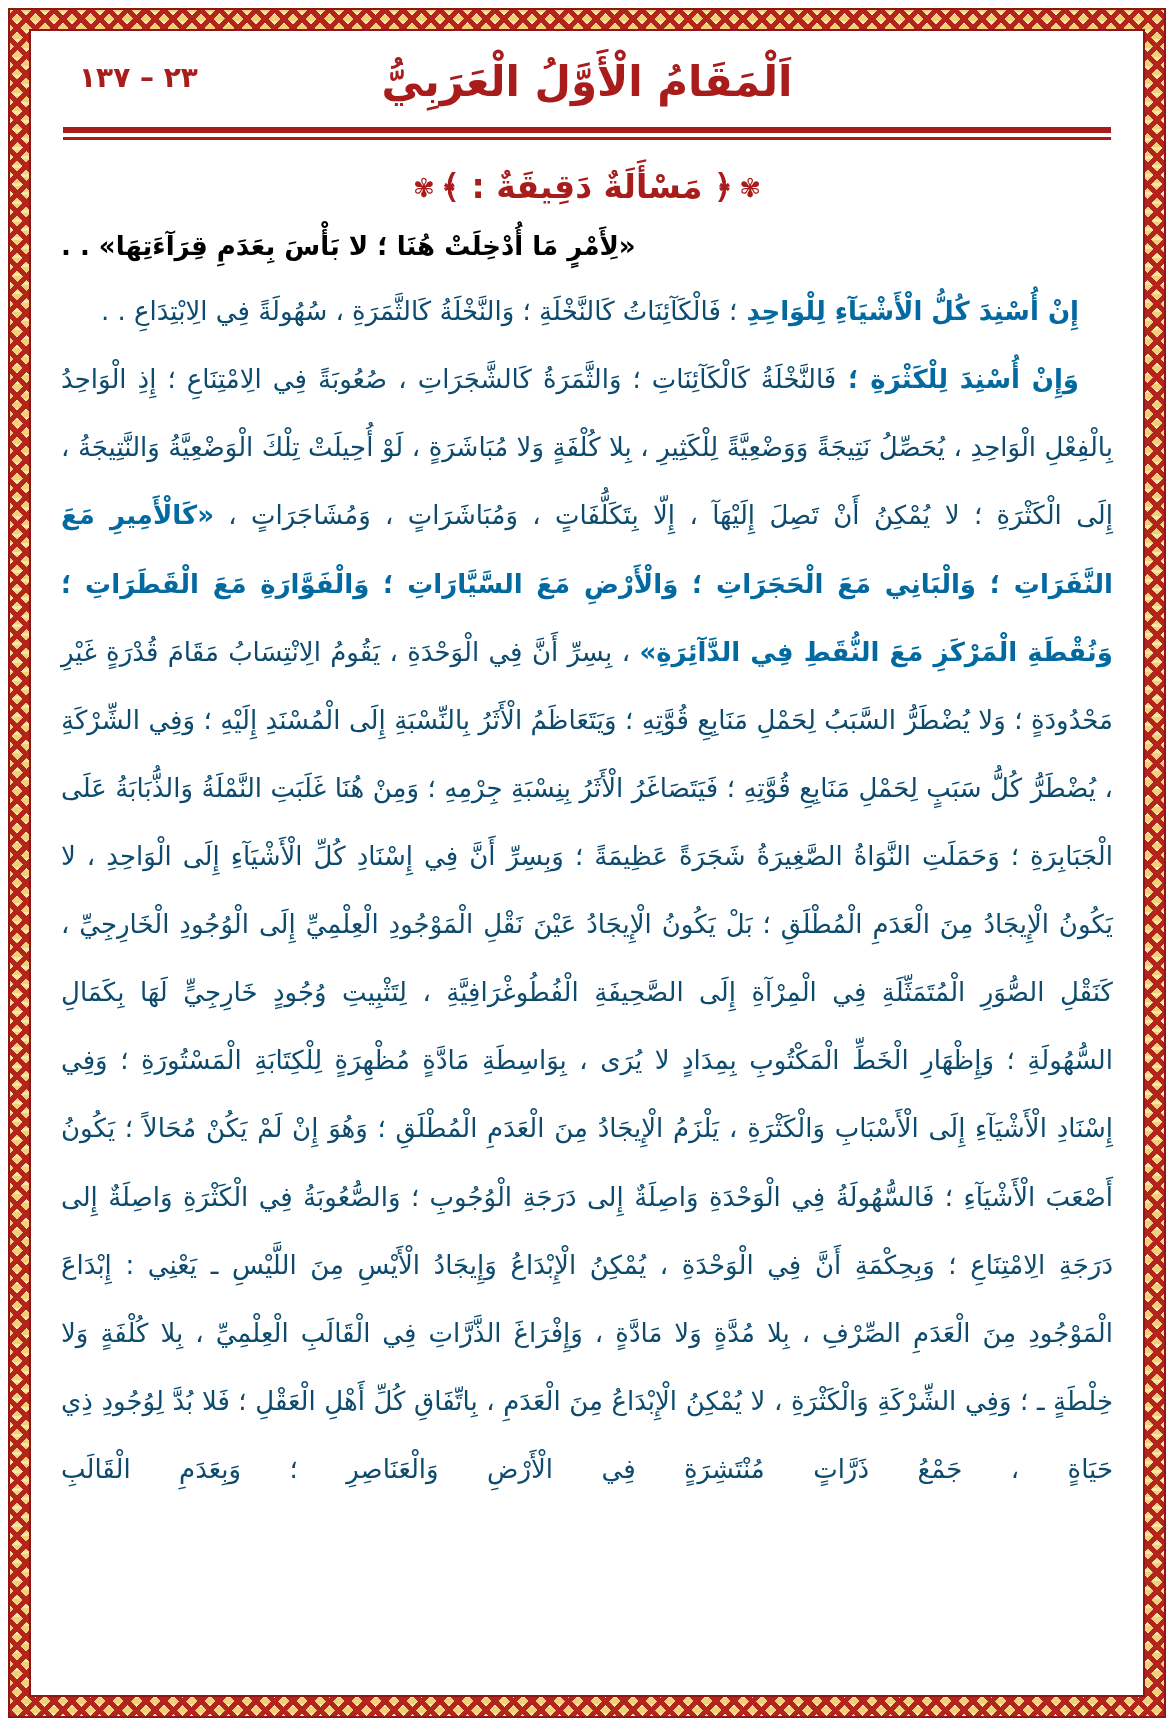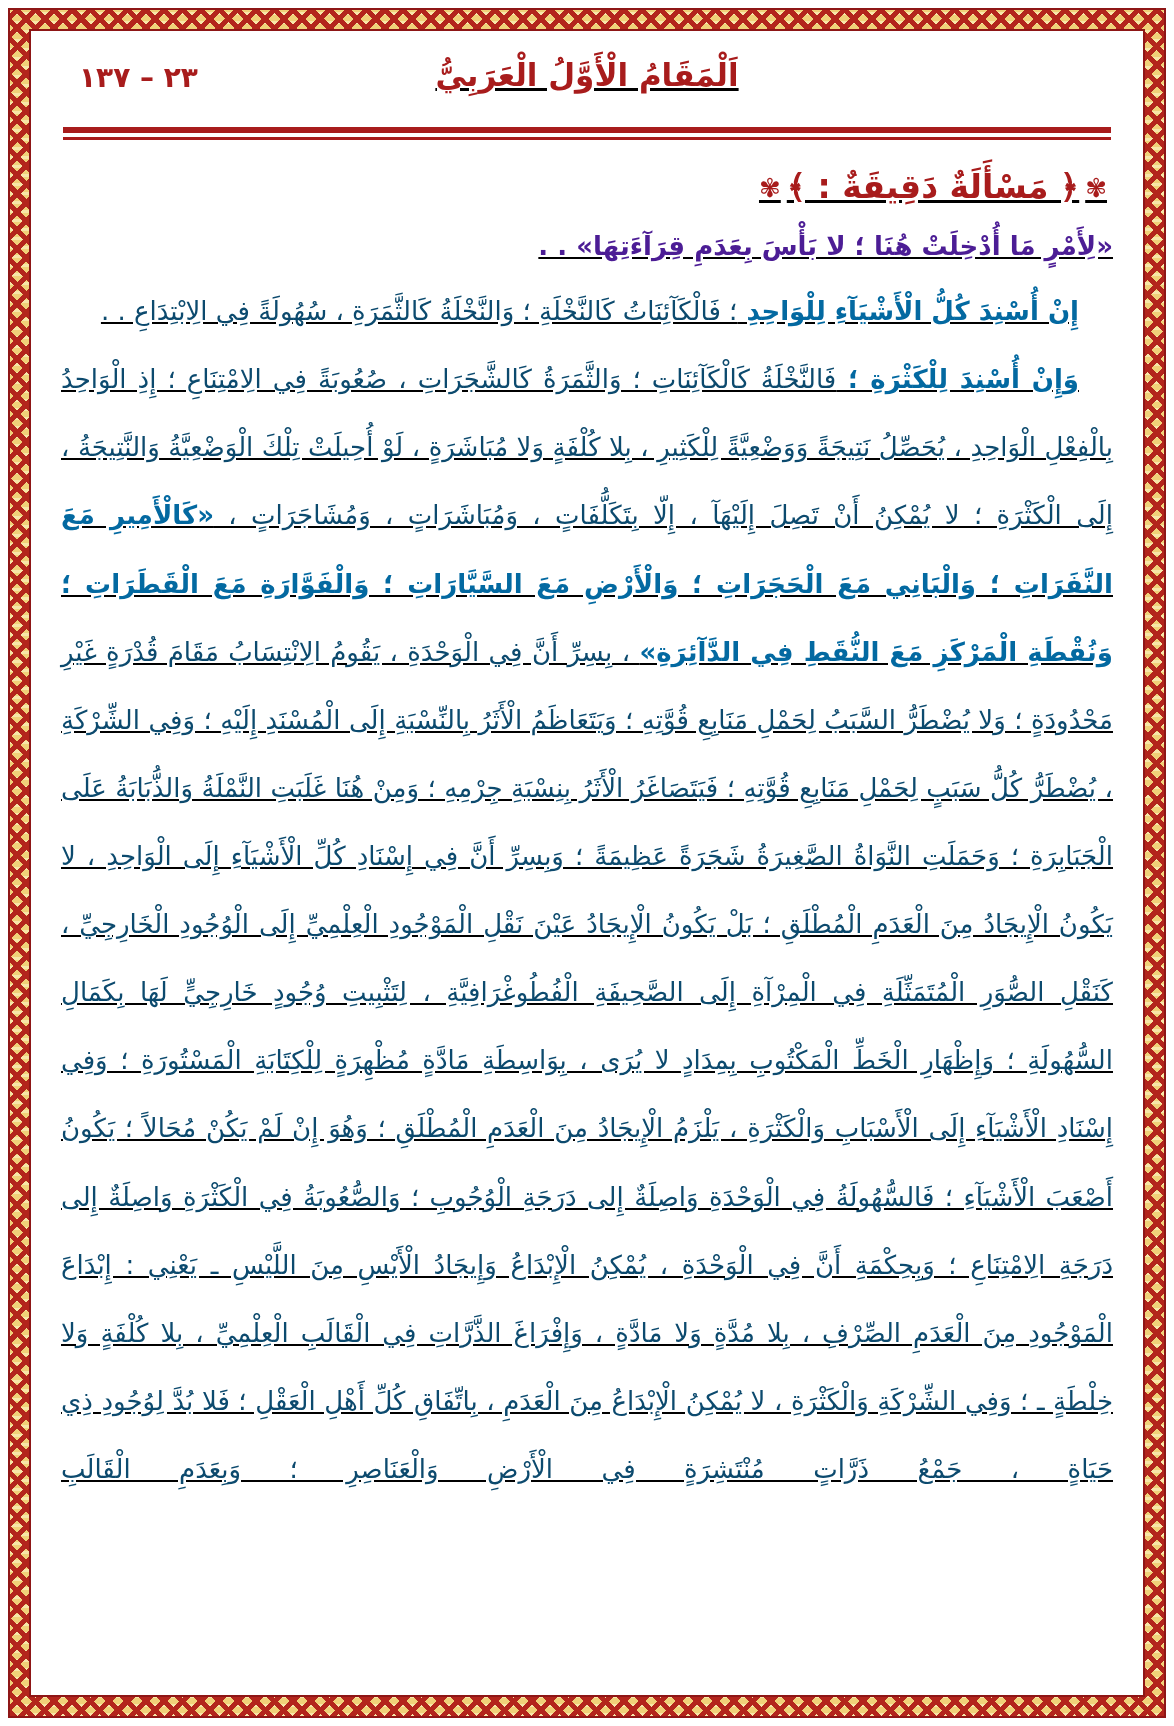--- a/index.html
+++ b/index.html
@@ -1,21 +1,20 @@
 <!DOCTYPE html>
 <html lang="ar" dir="rtl"><head>
 <meta charset="utf-8">
 <style>
   html,body{margin:0;padding:0;background:#ffffff;}
   .page{
     width:1174px;height:1726px;box-sizing:border-box;
     padding:8px;background:#fff;
     font-family:"DejaVu Sans","Liberation Sans",sans-serif;
     direction:rtl;
-    text-decoration:underline;
   }
   
   .frame{
     width:100%;height:100%;box-sizing:border-box;
     border:2px solid #8e1616;
     padding:19px;
     background-color:#f0d179;
     background-image:
       repeating-linear-gradient(45deg,#b3251c 0 5px,rgba(0,0,0,0) 5px 13px),
       repeating-linear-gradient(-45deg,#b3251c 0 5px,rgba(0,0,0,0) 5px 13px),
@@ -25,33 +24,33 @@
     width:100%;height:100%;box-sizing:border-box;
     background:#ffffff;border:2px solid #8e1616;
     padding:18px 30px 10px 30px;overflow:hidden;
   }
   .header-row{position:relative;height:64px;}
   .page-number{
     position:absolute;left:18px;top:12px;
     color:#a81c1c;font-size:28px;font-weight:bold;letter-spacing:1px;
   }
   .doc-title{
-    text-align:center;color:#a81c1c;font-size:31px;font-weight:bold;
+    text-align:center;color:#a81c1c;font-size:42px;font-weight:bold;
     padding-top:8px;
   }
   .double-rule{margin:14px 2px 0 2px;}
   .double-rule .bar1{height:6px;background:#a81c1c;}
   .double-rule .bar2{height:3px;background:#a81c1c;margin-top:4px;}
   .section-heading{
-    color:#a81c1c;font-weight:bold;
+    text-align:center;color:#a81c1c;font-weight:bold;
     font-size:33px;margin-top:22px;line-height:1.5;
   }
   .section-heading .ornament{font-size:26px;vertical-align:middle;padding:0 6px;}
   .section-subtitle{
-    text-align:right;color:#4c1d95;font-weight:bold;
+    text-align:left;color:#000000;font-weight:bold;
     font-size:26px;margin-top:14px;line-height:1.6;
   }
   .body-text{margin-top:10px;}
   .para{
     margin:0;color:#1a1a1a;
     font-size:26px;line-height:2.62;
     text-align:justify;text-justify:inter-word;
     text-indent:34px;
   }
   .para.fill-last{text-align-last:justify;}

